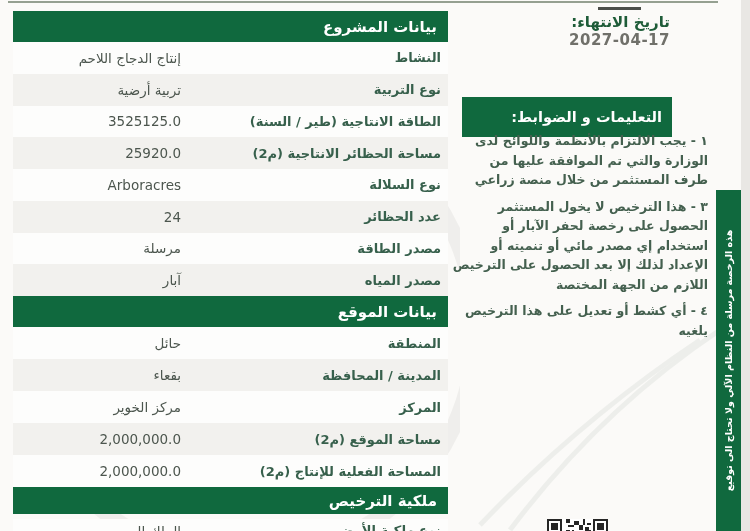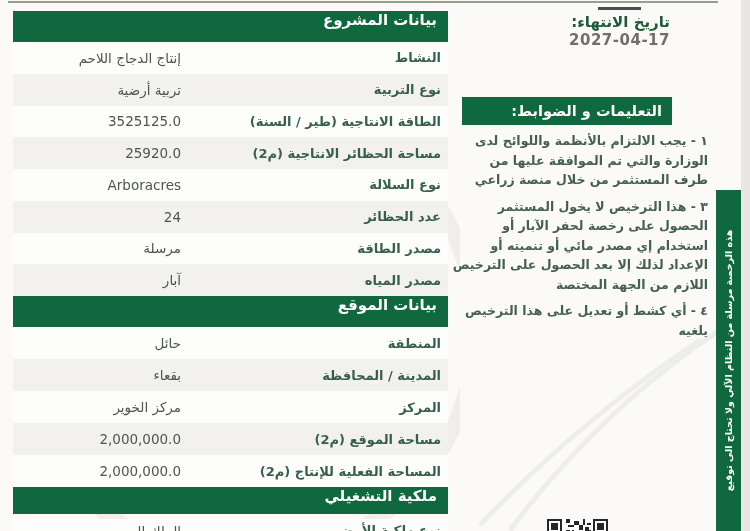--- a/index.html
+++ b/index.html
@@ -24,21 +24,21 @@
 
   
   .watermark{position:absolute;pointer-events:none;}
   .wm-emblem{left:30px;top:80px;opacity:0.08;}
   .wm-leaf{left:420px;top:330px;opacity:0.10;}
 
   
   .main-col{position:absolute;left:13px;top:11px;width:435px;direction:rtl;}
   .bar{
     background:var(--green);color:#ffffff;font-weight:bold;font-size:15px;
-    height:31px;display:flex;padding:0 11px;direction:rtl;
+    height:31px;display:flex;align-items:center;padding:0 11px;direction:rtl;
   }
   .rows{display:flex;flex-direction:column;}
   .rows .row{
     display:flex;align-items:center;justify-content:space-between;
     direction:rtl;padding-right:7px;
   }
   .rows .row:nth-child(even){background:var(--stripe);}
   .rows .row:nth-child(odd){background:var(--rowwhite);}
   .row .lbl{color:var(--label);font-weight:bold;font-size:13px;white-space:nowrap;}
   .row .val{width:168px;text-align:right;color:var(--value);font-weight:normal;font-size:13.5px;white-space:nowrap;}
@@ -51,21 +51,21 @@
     position:absolute;left:13px;top:519px;width:435px;height:12px;overflow:hidden;
   }
   .partial-row .row{height:30px;background:var(--rowwhite);padding-top:4px;}
 
   
   .expiry{position:absolute;left:455px;top:13px;width:215px;direction:rtl;text-align:right;padding-left:2px;}
   .expiry .expiry-label{color:#1e5c38;font-weight:bold;font-size:15px;display:block;padding-left:4px;}
   .expiry .expiry-value{color:#70706a;font-weight:bold;font-size:15px;display:block;padding-left:10px;letter-spacing:.5px;}
 
   .instr-bar{
-    position:absolute;left:462px;top:97px;width:210px;height:28px;
+    position:absolute;left:462px;top:97px;width:210px;height:40px;
     background:var(--green);color:#fff;font-weight:bold;font-size:14.5px;
     display:flex;align-items:center;padding:0 10px;direction:rtl;
   }
   .instructions{
     position:absolute;left:452px;top:131px;width:256px;
     direction:rtl;text-align:right;color:#44604f;font-weight:bold;
     font-size:12.5px;line-height:19.5px;
   }
   .instructions p{margin-bottom:7px;}
 
@@ -166,21 +166,21 @@
         <span class="lbl">مساحة الموقع (م2)</span>
         <span class="val">2,000,000.0</span>
       </div>
       <div class="row">
         <span class="lbl">المساحة الفعلية للإنتاج (م2)</span>
         <span class="val">2,000,000.0</span>
       </div>
     </div>
 
   <div class="bar bar-ownership">
-    <span>ملكية التشغيلي</span>
+    <span>ملكية الترخيص</span>
   </div>
 </div>
 
 <div class="partial-row">
   <div class="row" style="display:flex;justify-content:space-between;direction:rtl;padding-right:7px;">
     <span class="lbl">نوع ملكية الأرض</span>
     <span class="val">الملك الحر</span>
   </div>
 </div>
 

